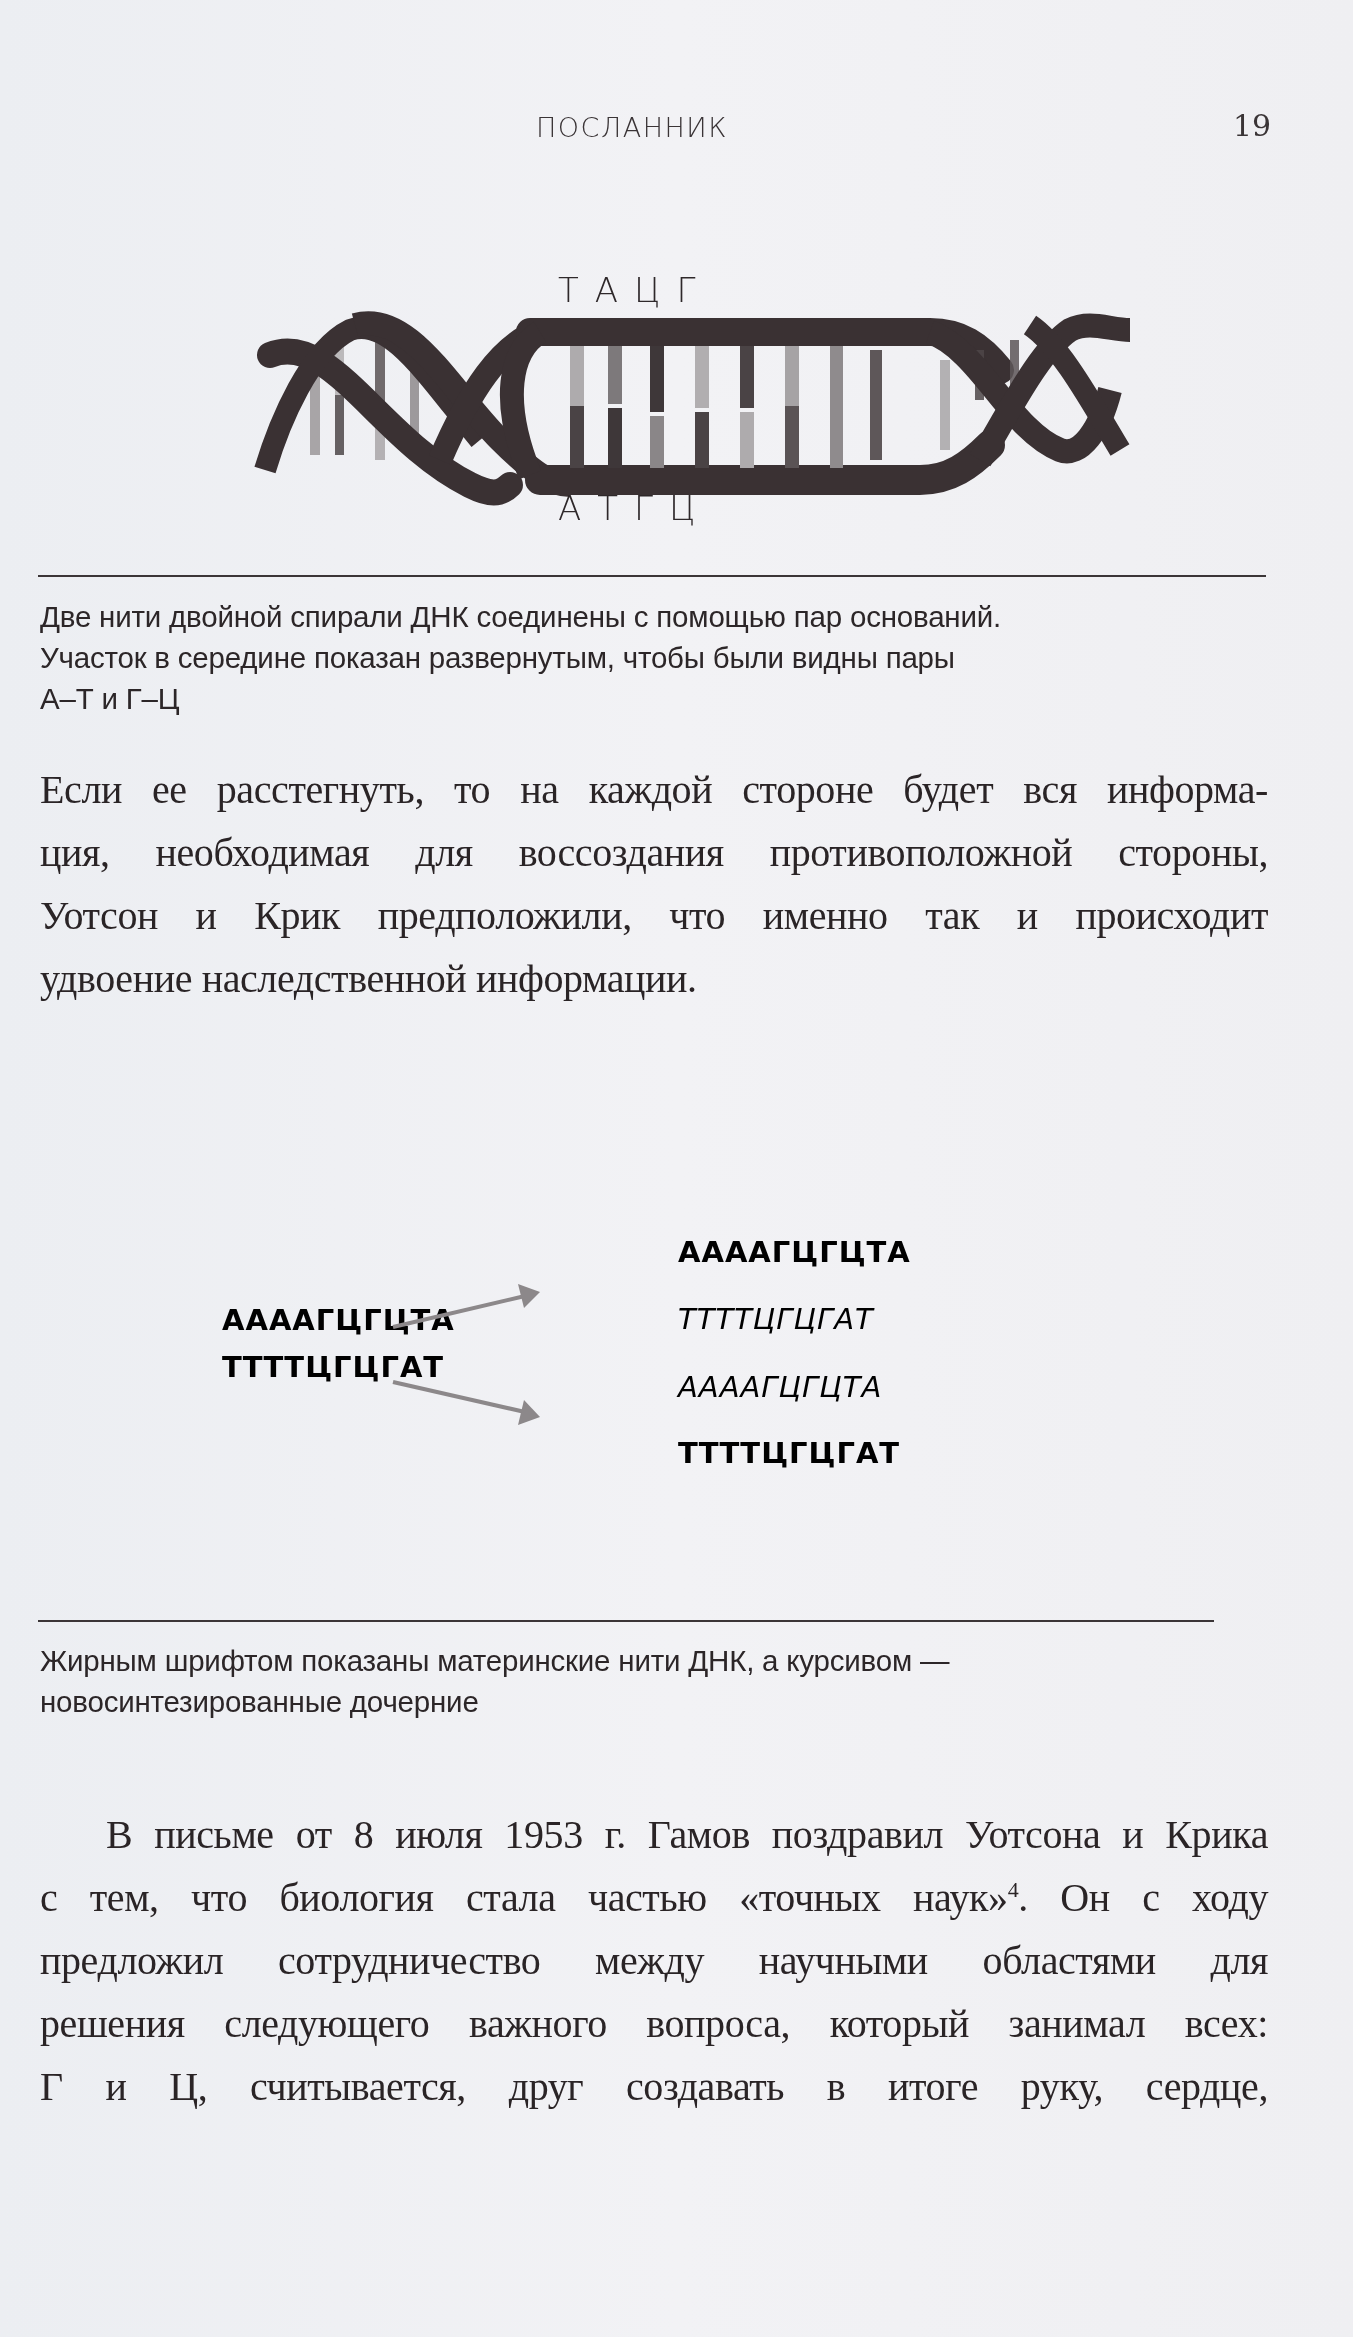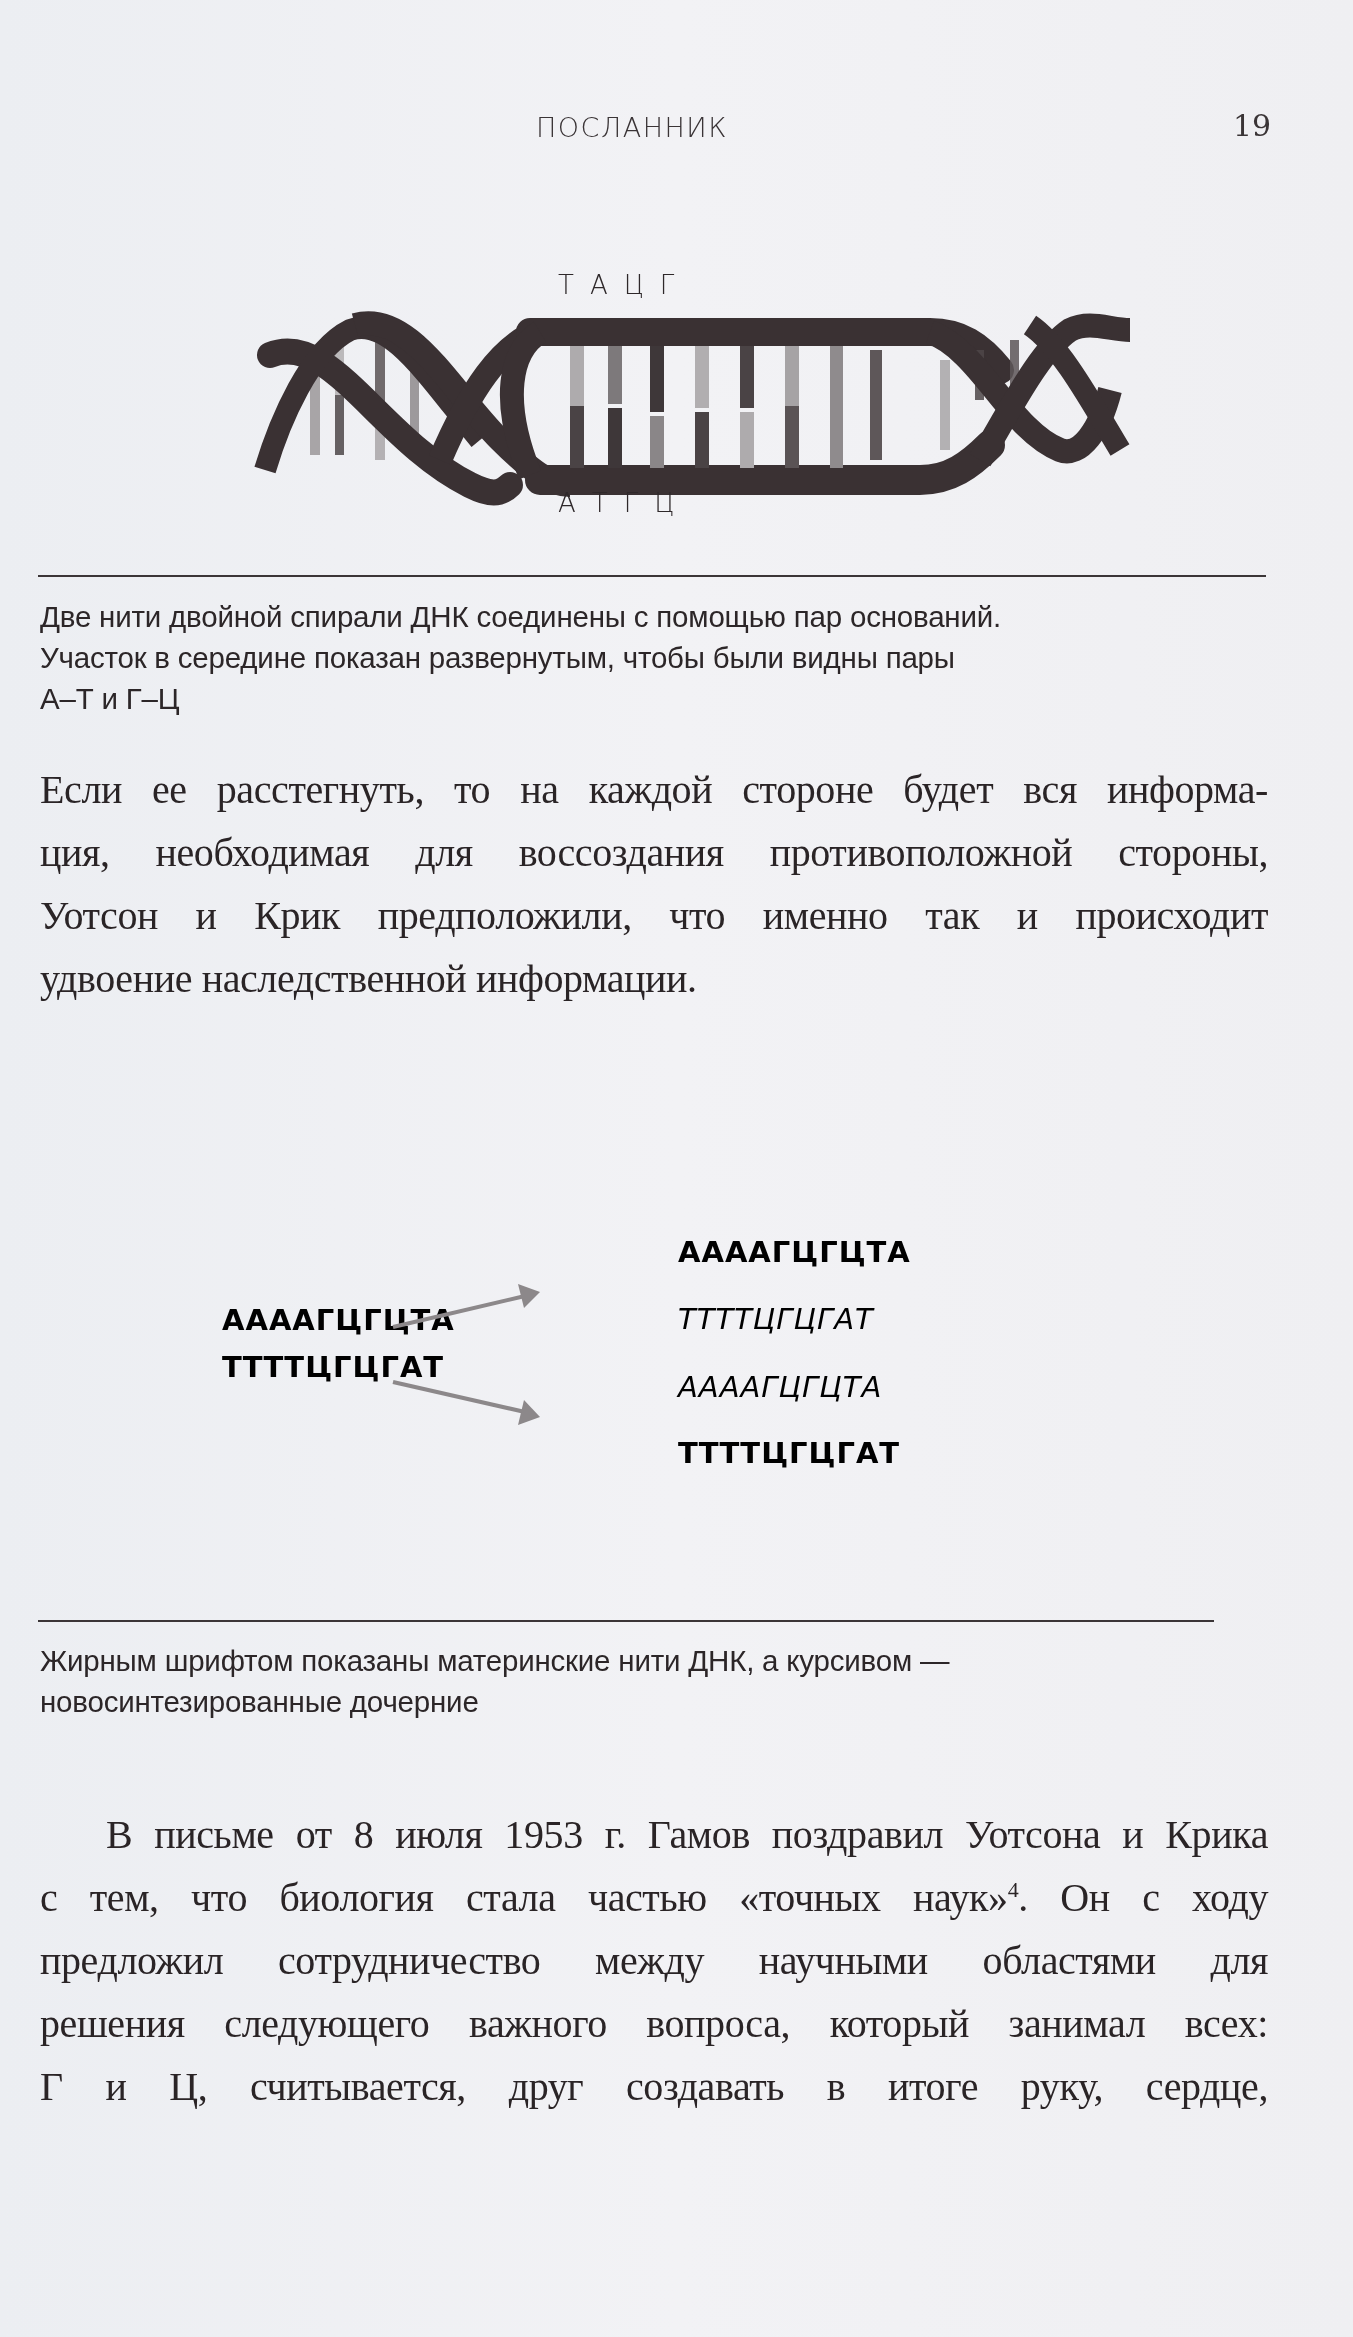--- a/index.html
+++ b/index.html
@@ -13,21 +13,21 @@
     position: absolute; top: 112px; left: 536px;
     font-family: "DejaVu Sans", sans-serif; font-size: 27px; letter-spacing: 1.5px;
     color: #3a3436; font-weight: 300;
   }
   .page-number {
     position: absolute; top: 108px; left: 1233px;
     font-family: "DejaVu Serif", serif; font-size: 30px; color: #3a3436;
   }
   .dna-wrap { position: absolute; left: 240px; top: 270px; width: 900px; height: 260px; }
   .base-top, .base-bottom {
-    position: absolute; font-family: "DejaVu Sans", sans-serif; font-size: 26px;
+    position: absolute; font-family: "DejaVu Sans", sans-serif; font-size: 34px;
     letter-spacing: 16px; color: #2e282a; font-weight: 300;
   }
   .base-top { left: 318px; top: 0; }
   .base-bottom { left: 318px; top: 218px; }
   .rule { position: absolute; left: 38px; height: 2px; background: #3b3537; }
   .caption {
     position: absolute; left: 40px;
     font-family: "Liberation Sans", sans-serif; font-size: 29.5px; line-height: 41px;
     color: #2c2628; letter-spacing: -0.2px;
   }

